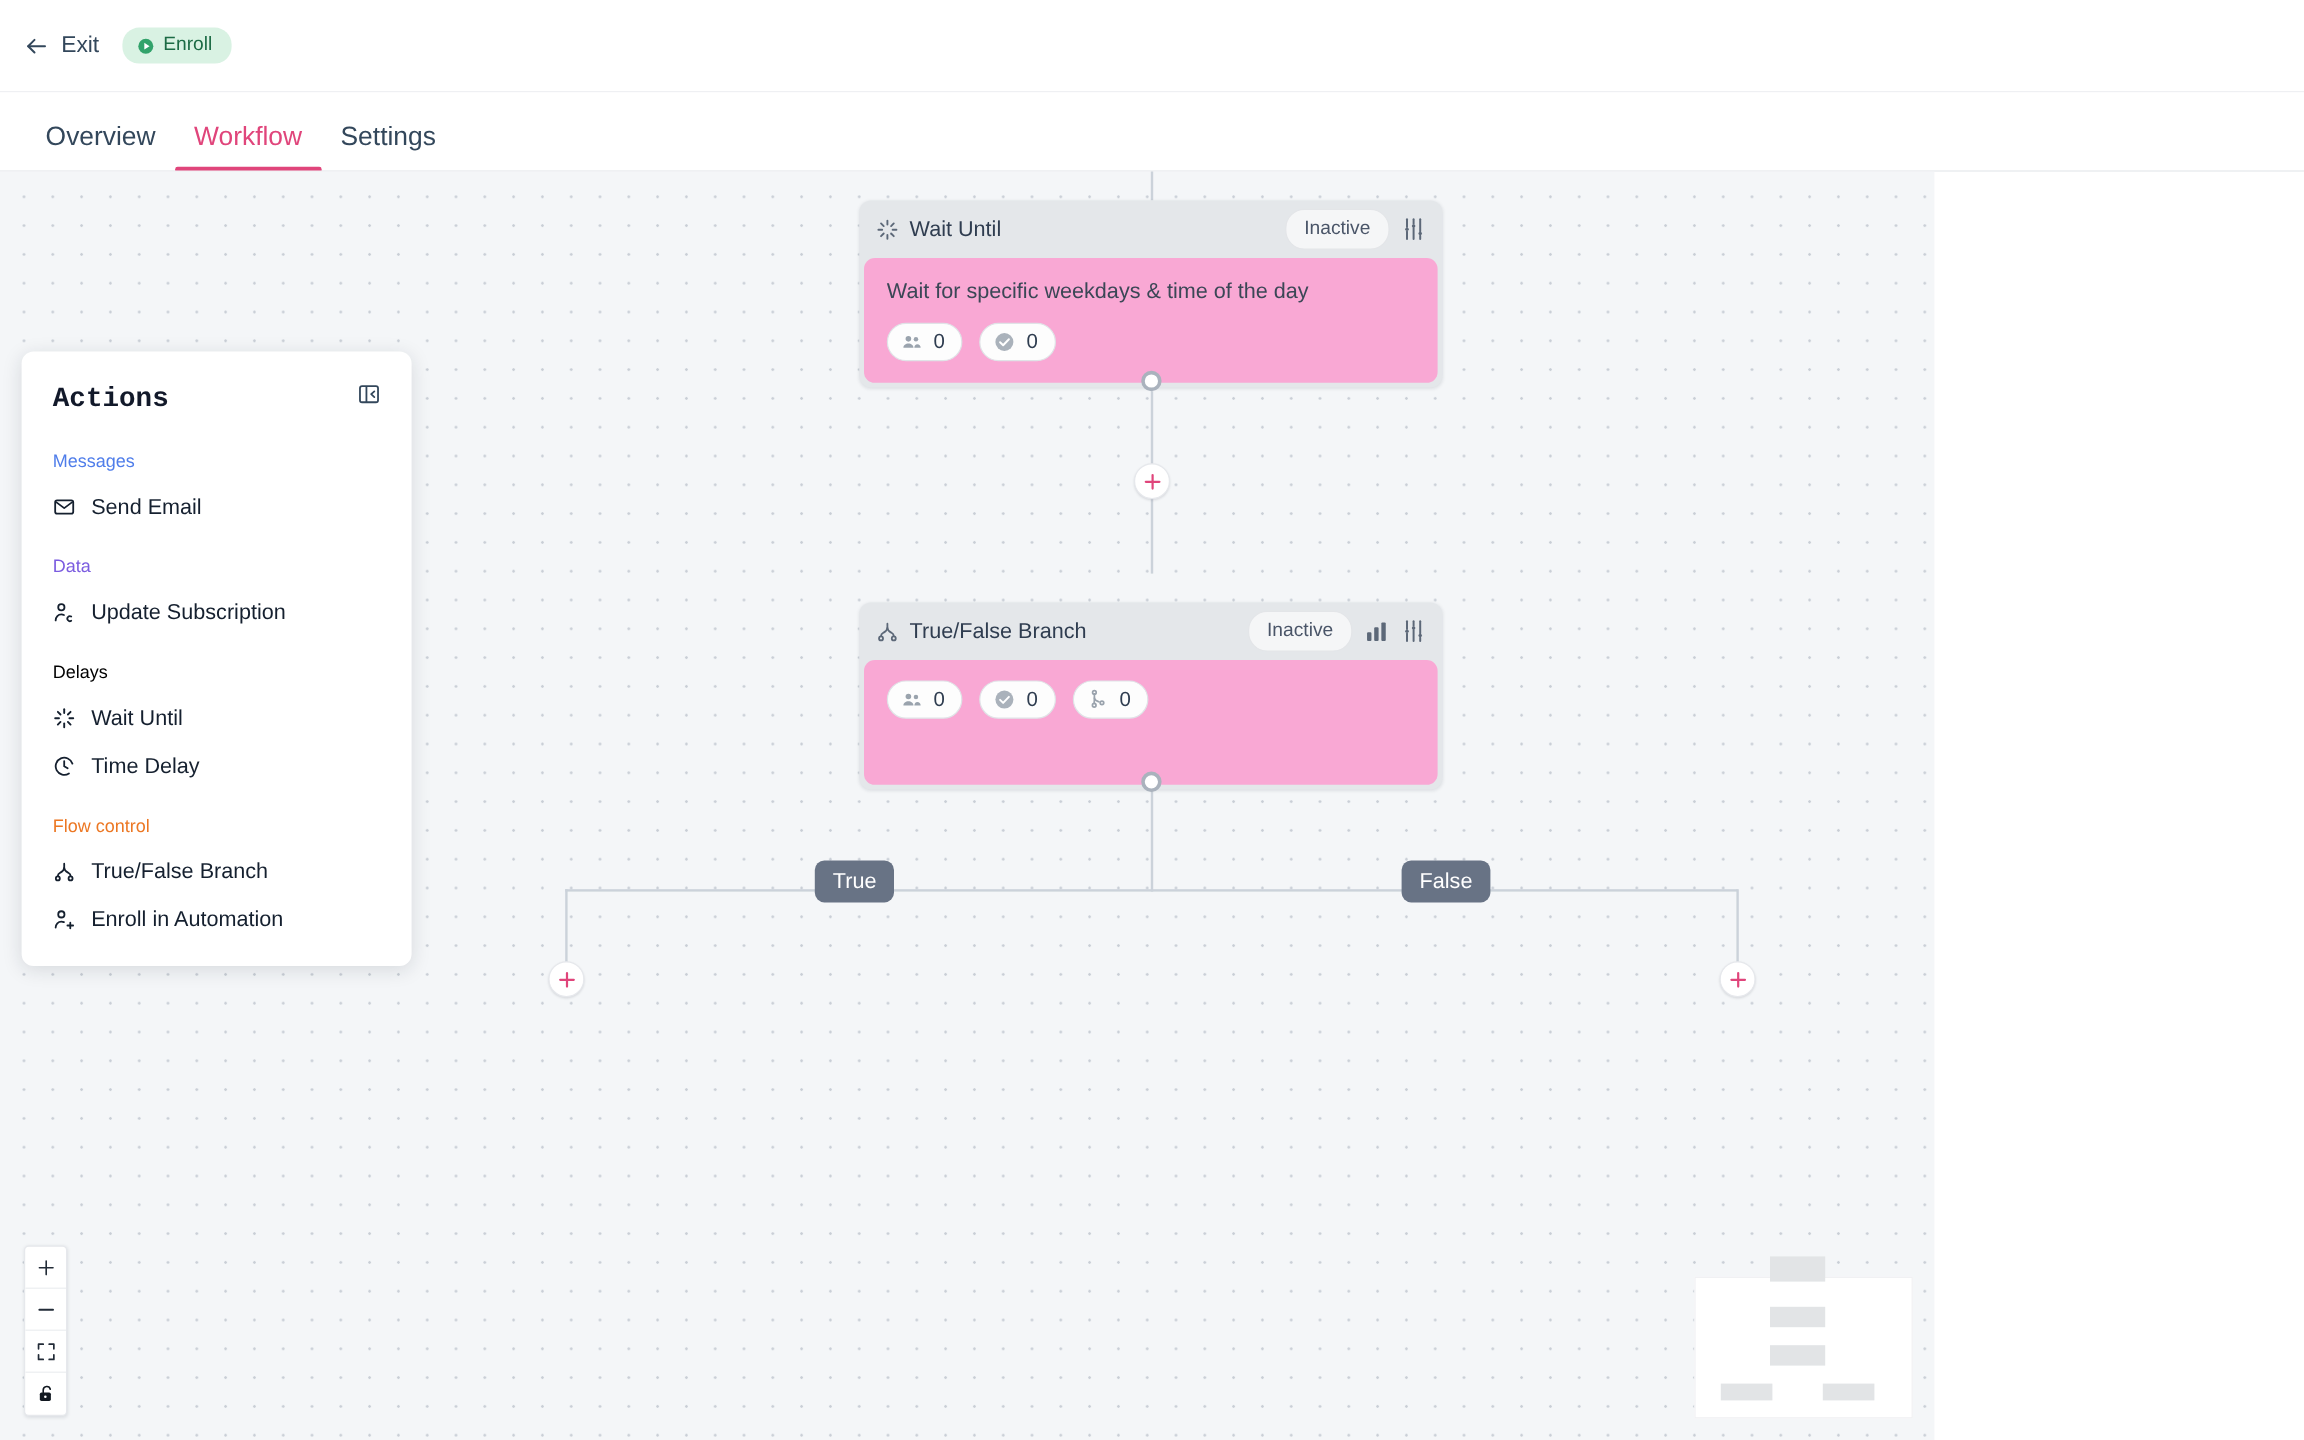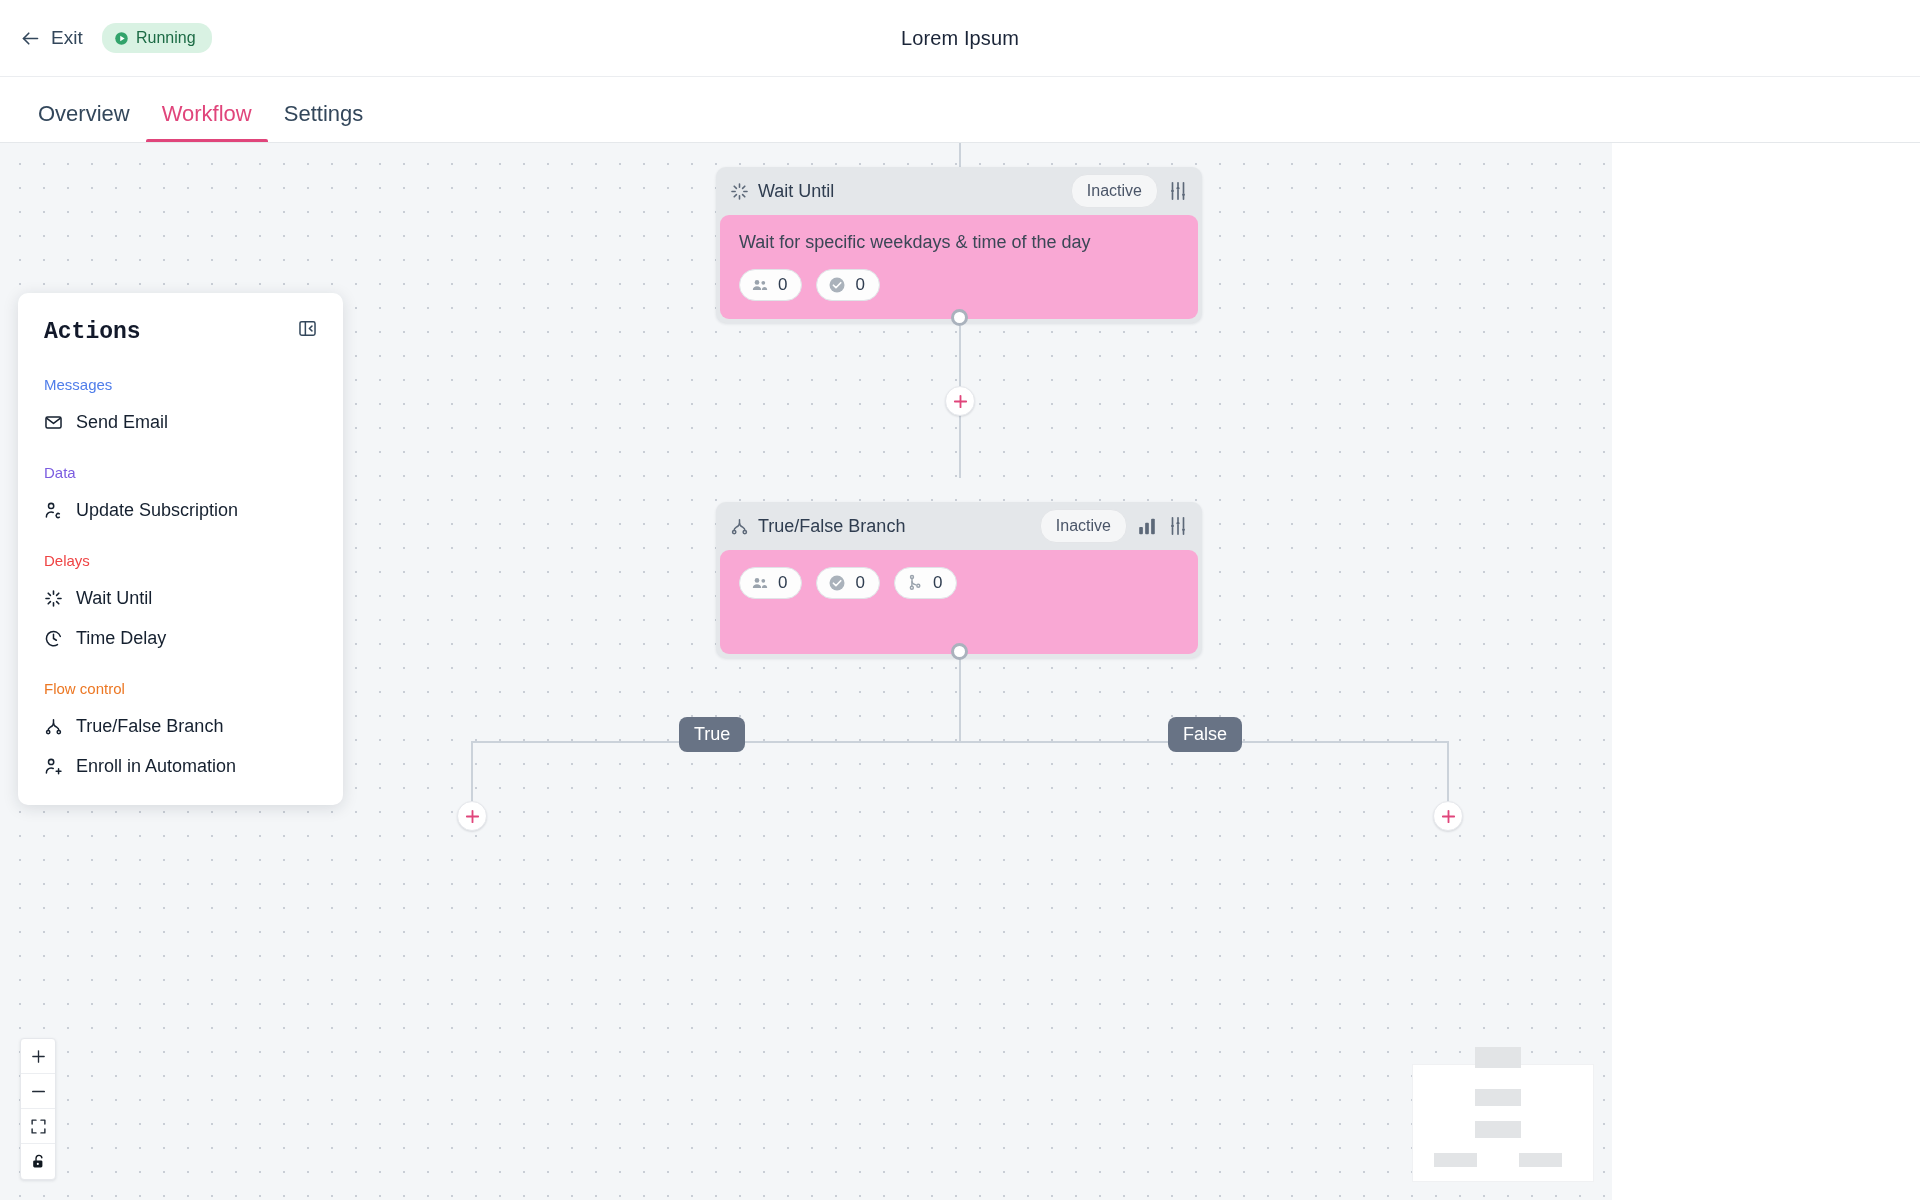--- a/index.html
+++ b/index.html
@@ -176,24 +176,23 @@
       <span>Exit</span>
     </div>
 
     <div class="status-badge">
       <span>
         <svg class="status-dot-icon" viewBox="0 0 24 24">
           <circle cx="12" cy="12" r="10" fill="#32a36b"></circle>
           <polygon points="10,7.5 17,12 10,16.5" fill="#ffffff"></polygon>
         </svg>
       </span>
-      <span>Running</span>
-    </div>
-
-    <div class="app-title">Lorem Ipsum</div>
+      <span>Enroll</span>
+    </div>
+
   </div>
 
   <div class="tabbar">
     <div class="tab">Overview</div>
     <div class="tab active">Workflow</div>
     <div class="tab">Settings</div>
   </div>
 
   <div class="canvas">
 
@@ -397,21 +396,21 @@
         <span>
           <svg viewBox="0 0 24 24" fill="none" stroke="#15202f" stroke-width="1.9" stroke-linecap="round">
             <circle cx="9" cy="6.3" r="3.3"></circle>
             <path d="M3 20.2c0-3.7 2.7-6.3 6-6.3 1 0 1.9.2 2.7.6"></path>
             <path d="M19.4 16.2a2.6 2.6 0 1 0 0 4.3"></path>
           </svg>
         </span>
         <span>Update Subscription</span>
       </div>
 
-      <div class="group-title" style="color:#ef4444">Delays</div>
+      <div class="group-title" style="color:#000000">Delays</div>
       <div class="act-item">
         <span>
           <svg viewBox="0 0 24 24" stroke="#15202f" stroke-width="2" stroke-linecap="round">
             <line x1="12" y1="2.5" x2="12" y2="6.5"></line>
               <line x1="12" y1="17.5" x2="12" y2="21.5"></line>
             <line x1="2.5" y1="12" x2="6.5" y2="12"></line>
               <line x1="17.5" y1="12" x2="21.5" y2="12"></line>
             <line x1="5.3" y1="5.3" x2="8.1" y2="8.1"></line>
               <line x1="15.9" y1="15.9" x2="18.7" y2="18.7"></line>
             <line x1="5.3" y1="18.7" x2="8.1" y2="15.9"></line>

